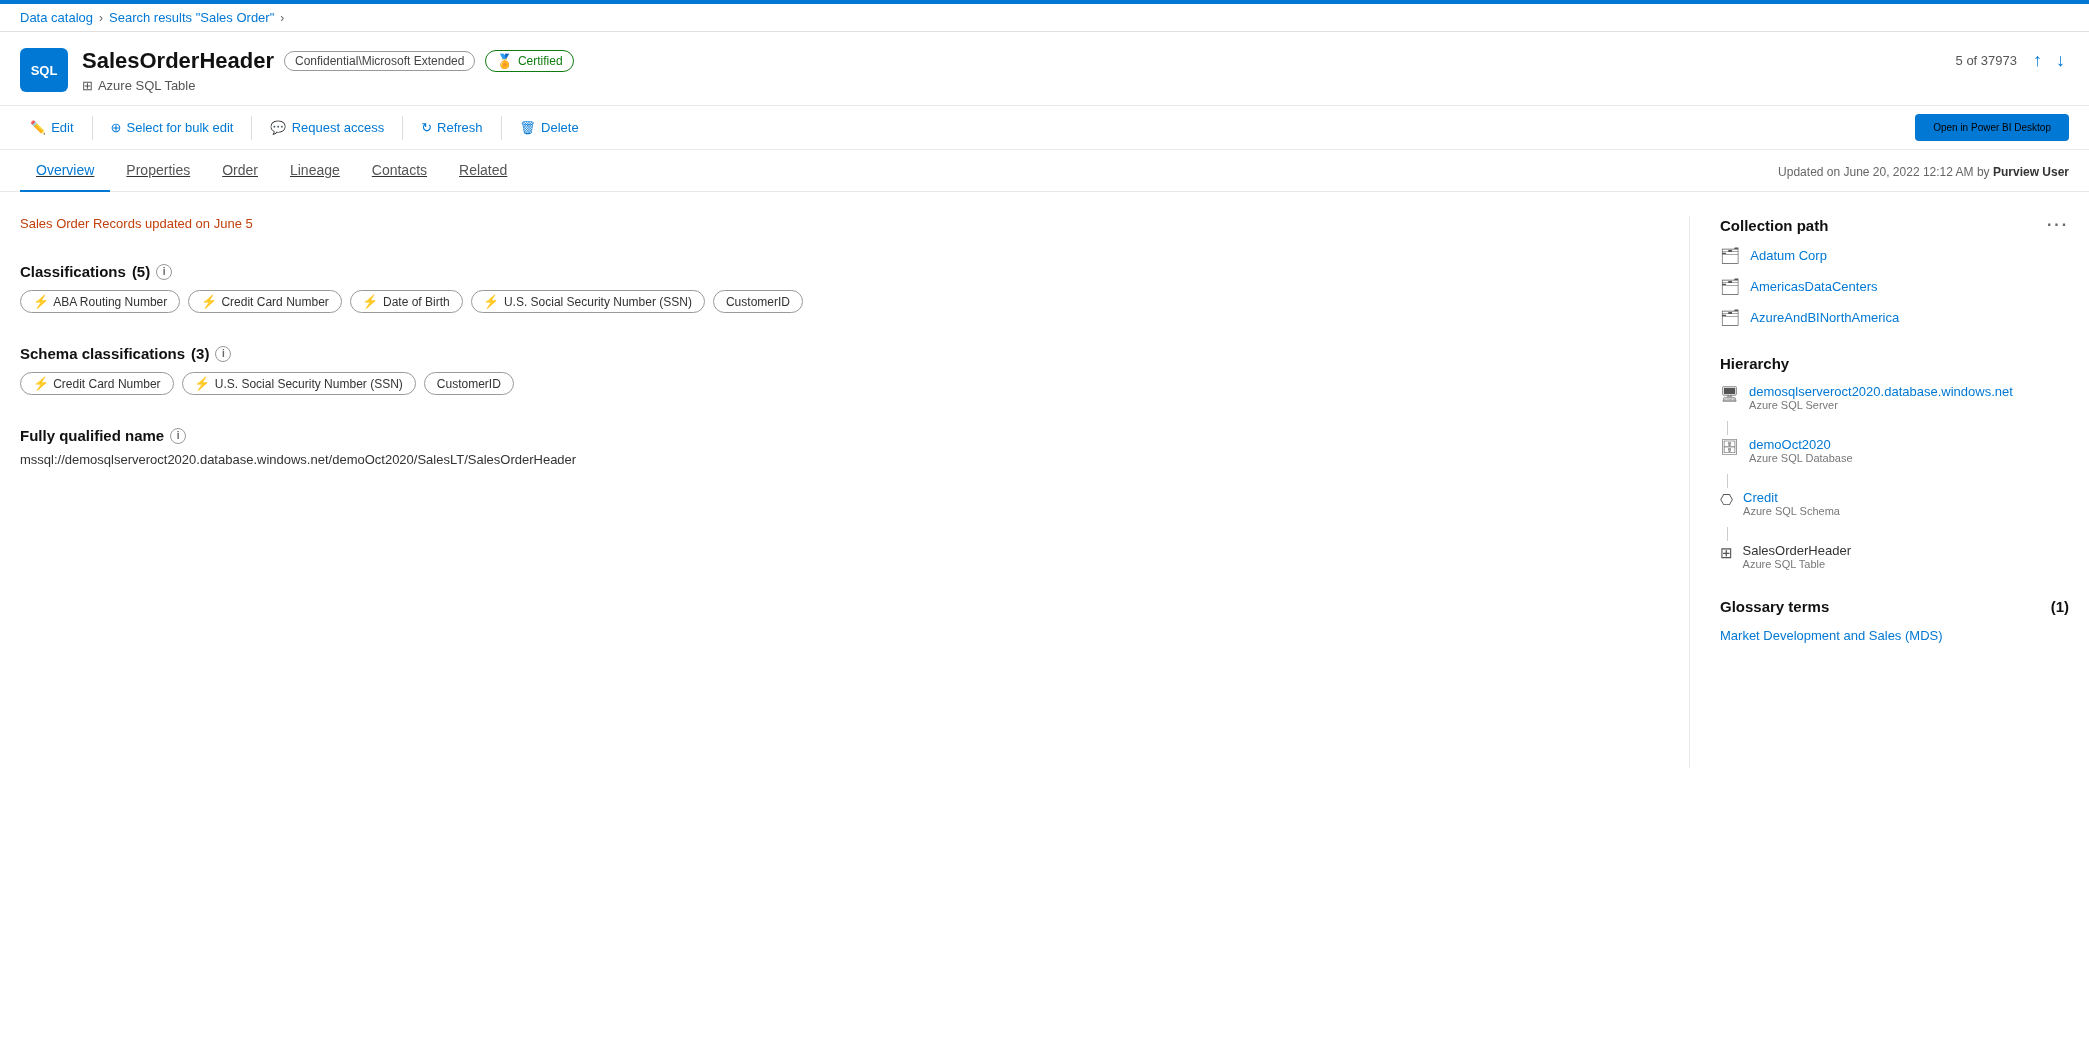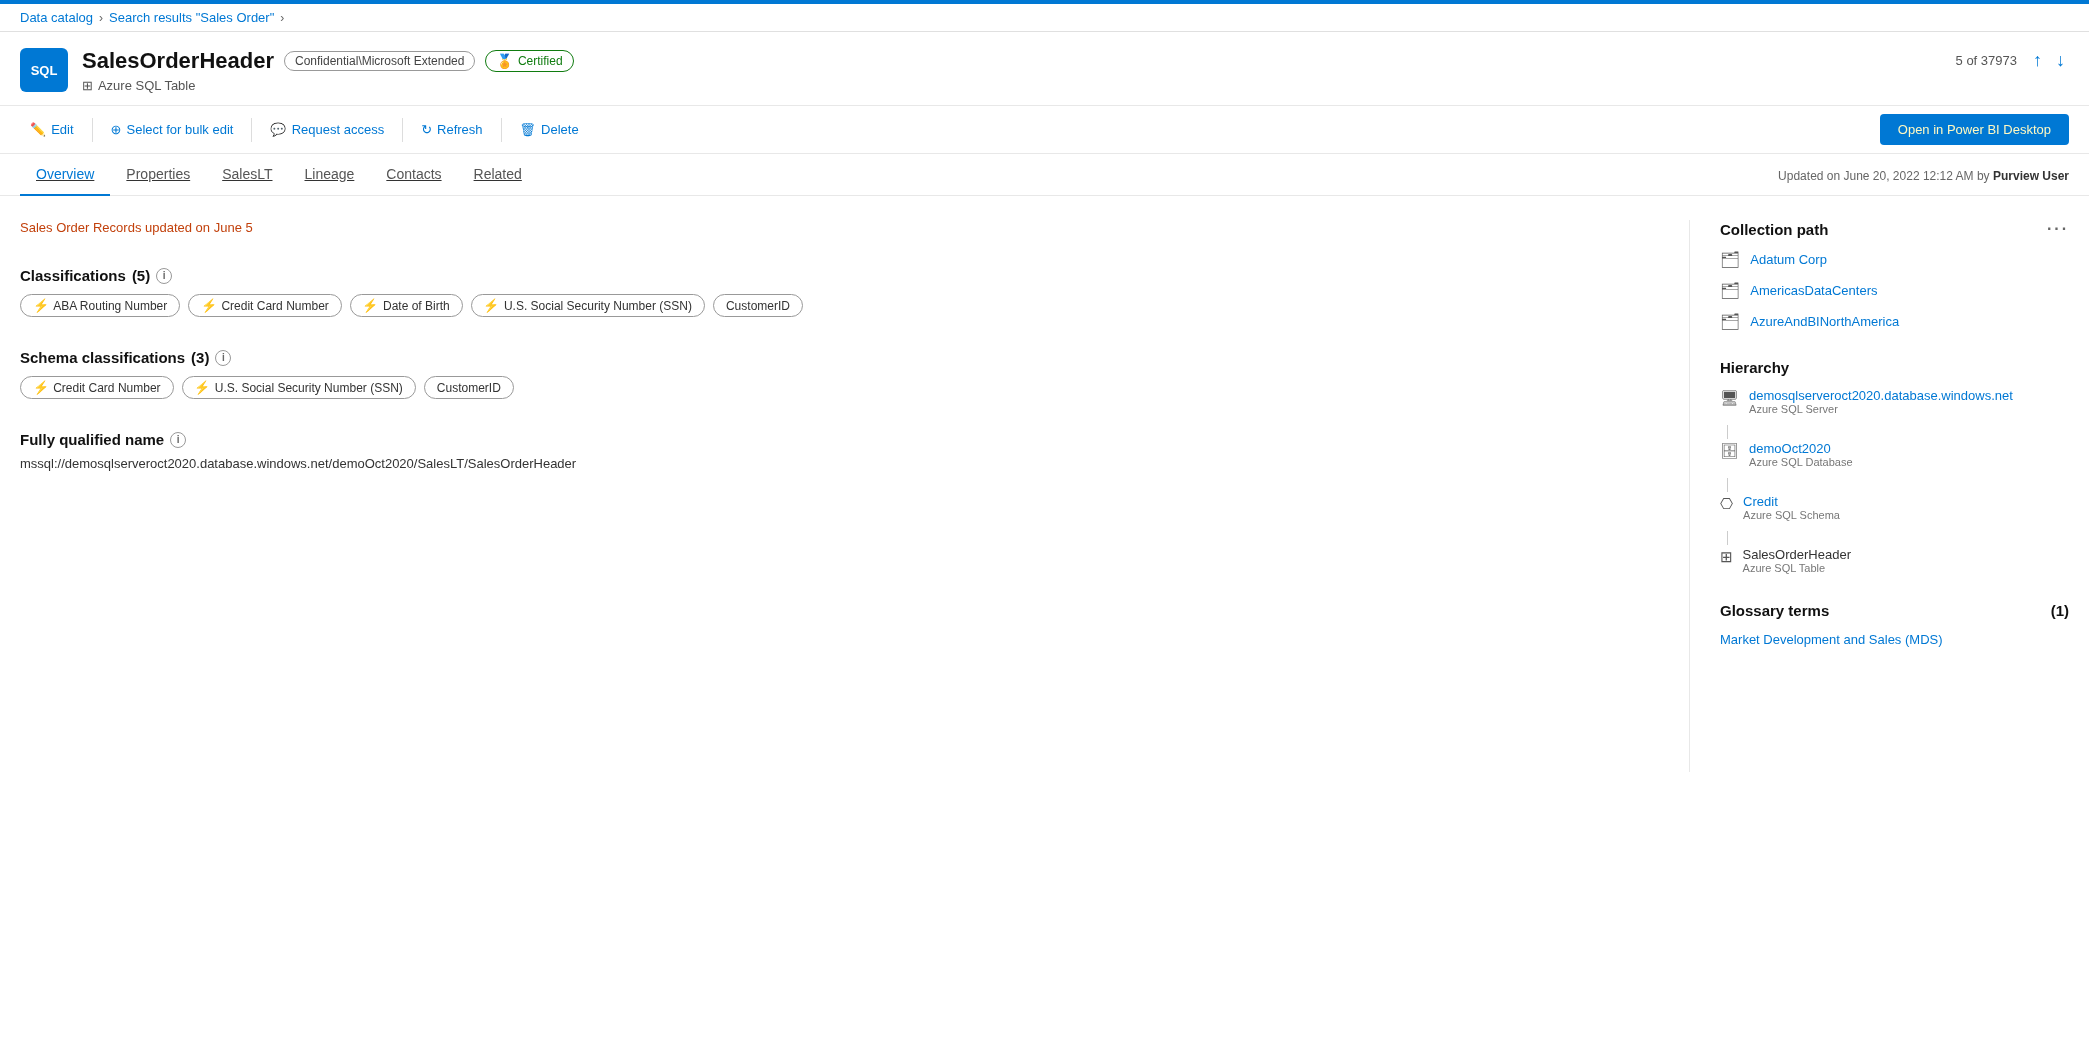--- a/index.html
+++ b/index.html
@@ -75,24 +75,24 @@
     }
     .toolbar-btn {
       background: none; border: none; cursor: pointer;
       color: #0078d4; font-size: 13px;
       display: flex; align-items: center; gap: 5px;
       padding: 5px 10px; border-radius: 4px;
     }
     .toolbar-sep { width: 1px; height: 24px; background: #ddd; margin: 0 4px; }
     .toolbar-right { margin-left: auto; }
     .open-powerbi-btn {
-      background: #0078d4; color: #fef9c3;
+      background: #0078d4; color: #000000;
       border: none; cursor: pointer;
       padding: 8px 18px; border-radius: 4px;
-      font-size: 13px; font-weight: 500;
+      font-size: 10px; font-weight: 500;
     }
 
     
     .tabs-bar {
       padding: 0 20px;
       border-bottom: 1px solid #e8e8e8;
       display: flex;
       align-items: flex-end;
       justify-content: space-between;
     }
@@ -256,21 +256,21 @@
   </button>
   <div class="toolbar-right">
     <button class="open-powerbi-btn">Open in Power BI Desktop</button>
   </div>
 </div>
 
 <div class="tabs-bar">
   <div class="tabs">
     <div class="tab active">Overview</div>
     <div class="tab">Properties</div>
-    <div class="tab">SalesLT</div>
+    <div class="tab">Order</div>
     <div class="tab">Lineage</div>
     <div class="tab">Contacts</div>
     <div class="tab">Related</div>
   </div>
   <div class="tabs-update-info">
     <span>Updated on June 20, 2022 12:12 AM by</span>
     <strong>Purview User</strong>
   </div>
 </div>
 

